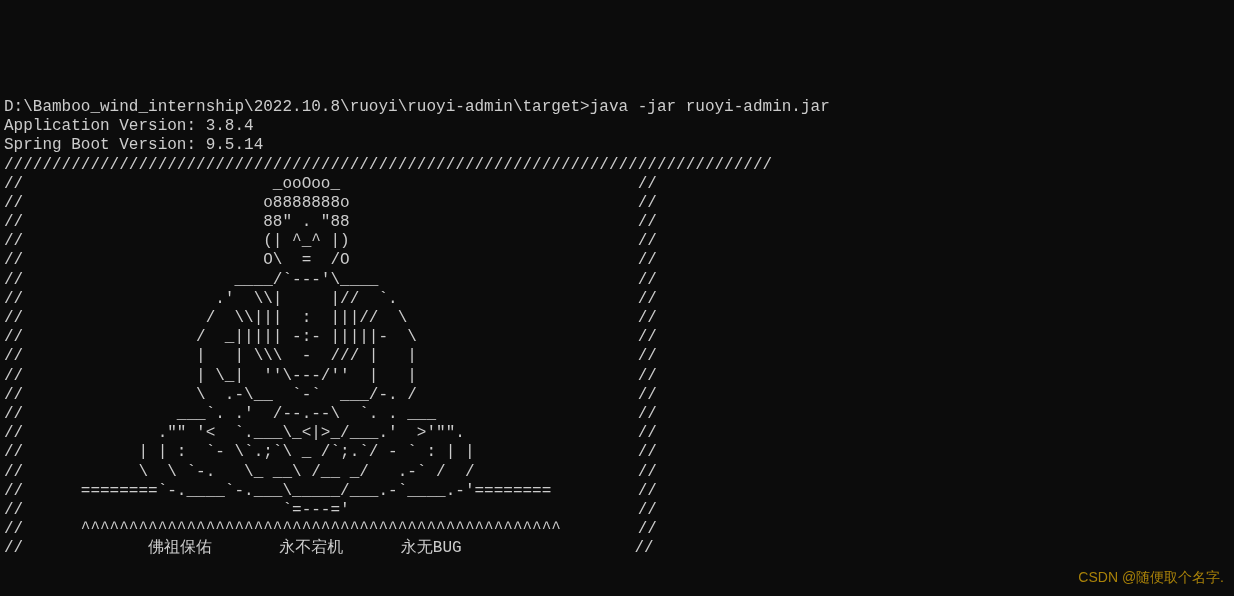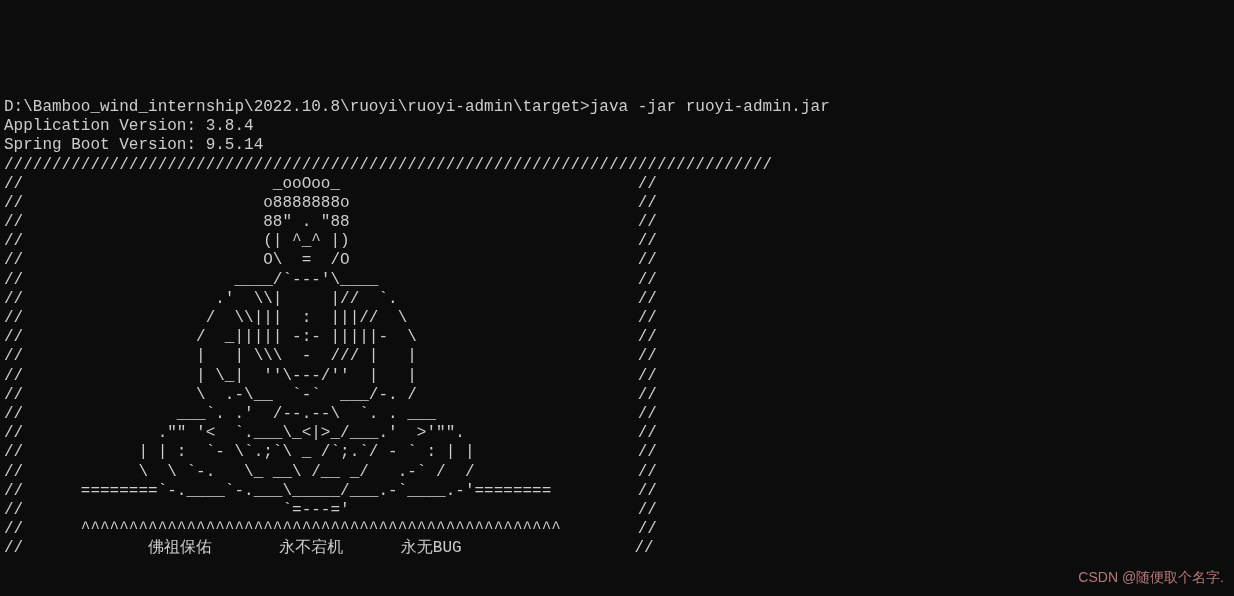--- a/index.html
+++ b/index.html
@@ -26,21 +26,21 @@
       color: #cccccc;
       text-align: right;
     }
     .ascii-art {
       color: #cccccc;
     }
     .watermark {
       position: absolute;
       bottom: 10px;
       right: 10px;
-      color: #fca5a5;
+      color: #eab308;
       font-size: 14px;
       font-family: sans-serif;
       opacity: 0.7;
     }
   </style>
 </head>
 <body>
 
 
 

